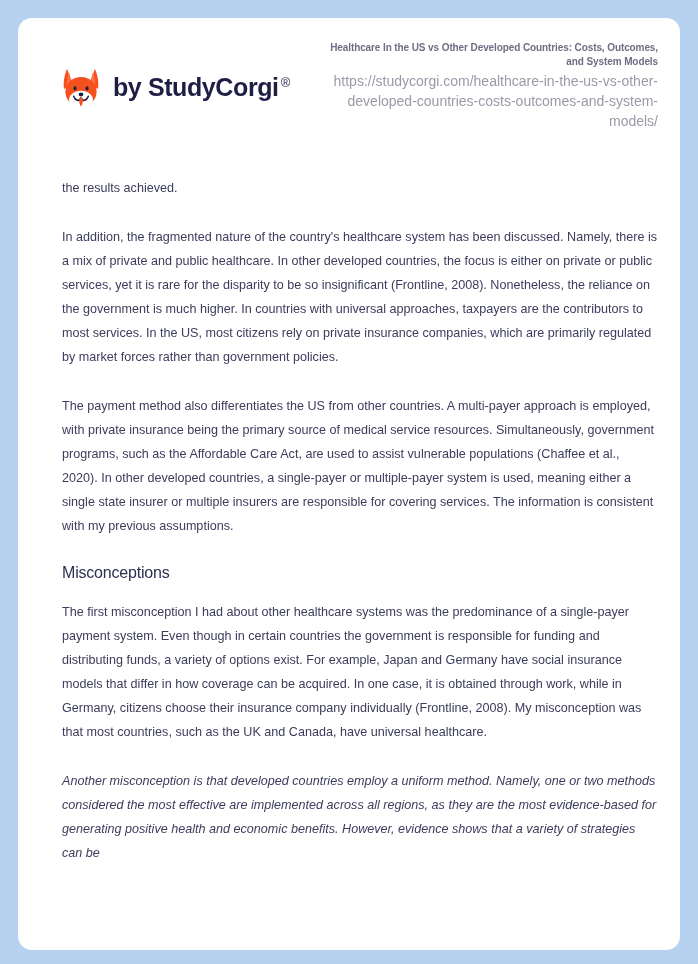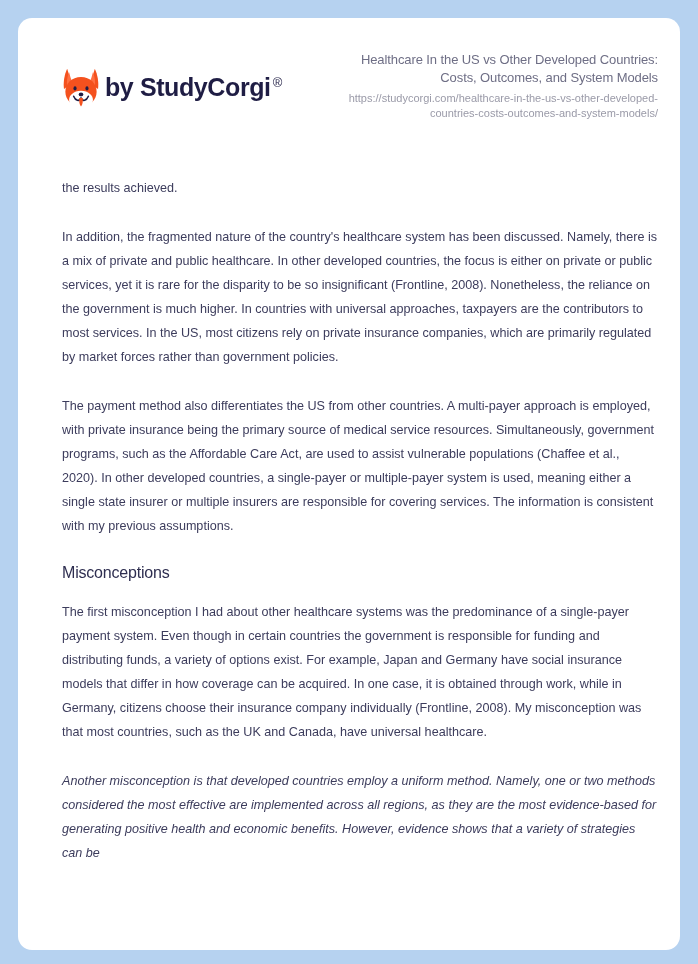--- a/index.html
+++ b/index.html
@@ -32,21 +32,21 @@
     height: 135px;
     display: flex;
     align-items: center;
     justify-content: space-between;
     box-sizing: border-box;
     padding: 0 22px 0 40px;
   }
   .brand {
     display: flex;
     align-items: center;
-    gap: 1px;
+    gap: 9px;
     flex: 0 0 auto;
     margin-top: 4px;
   }
   .corgi-logo {
     width: 46px;
     height: 46px;
     flex: 0 0 auto;
     display: block;
   }
   .brand-wordmark {
@@ -68,29 +68,29 @@
     line-height: 1;
     margin-top: 1px;
   }
   .header-meta {
     text-align: right;
     flex: 0 1 auto;
     max-width: 330px;
     margin-top: 2px;
   }
   .doc-title {
-    font-size: 13px;
-    font-weight: normal;
+    font-size: 10px;
+    font-weight: bold;
     color: #6e6e85;
     line-height: 1.38;
     letter-spacing: -0.1px;
     margin: 0;
   }
   .doc-url {
-    font-size: 11px;
+    font-size: 14px;
     color: #9a9aa8;
     line-height: 1.42;
     margin: 4px 0 0 0;
     word-break: break-word;
   }
   .doc-body {
     position: absolute;
     left: 44px;
     top: 158px;
     width: 596px;

